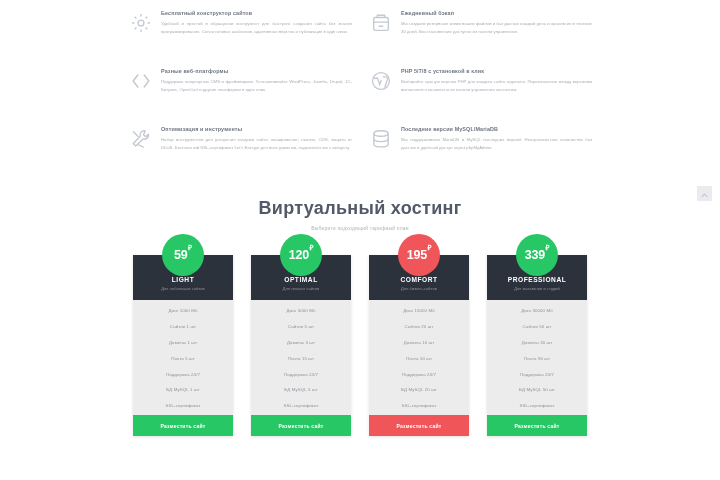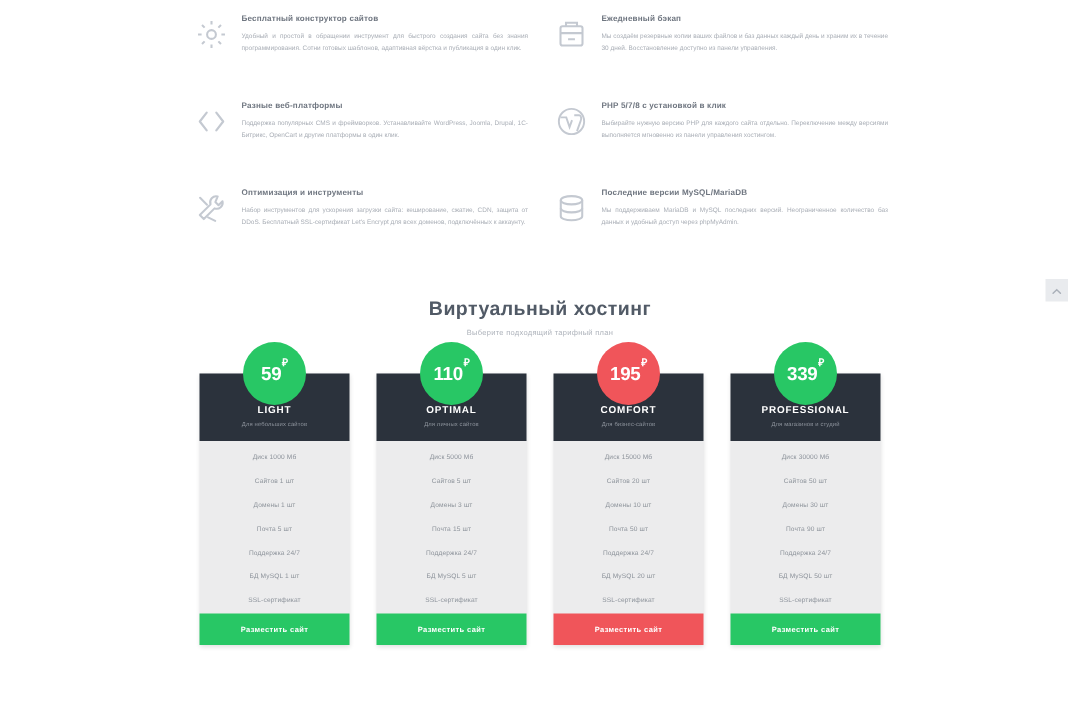--- a/index.html
+++ b/index.html
@@ -61,21 +61,21 @@
     text-align: justify;
   }
 
   
   #hosting-heading-wrap {
     text-align: center;
     padding: 14px 0 10px;
   }
 
   #hosting-title {
-    font-size: 13px;
+    font-size: 18px;
     font-weight: bold;
     color: #515a66;
     letter-spacing: 0.3px;
     margin-bottom: 6px;
   }
 
   #hosting-subtitle {
     font-size: 5px;
     color: #aeb3bb;
     letter-spacing: 0.2px;
@@ -283,21 +283,21 @@
         <div class="card-feature-row">Домены 1 шт</div>
         <div class="card-feature-row">Почта 5 шт</div>
         <div class="card-feature-row">Поддержка 24/7</div>
         <div class="card-feature-row">БД MySQL 1 шт</div>
         <div class="card-feature-row">SSL-сертификат</div>
       </div>
       <button class="card-cta" style="background:#28c765">Разместить сайт</button>
     </div>
     <div class="price-card">
       <div class="price-badge" style="background:#28c765">
-        <span>110</span>
+        <span>120</span>
         <span class="cur">₽</span>
       </div>
       <div class="card-header">
         <div class="card-name">OPTIMAL</div>
         <div class="card-tagline">Для личных сайтов</div>
       </div>
       <div class="card-features">
         <div class="card-feature-row">Диск 5000 Мб</div>
         <div class="card-feature-row">Сайтов 5 шт</div>
         <div class="card-feature-row">Домены 3 шт</div>

